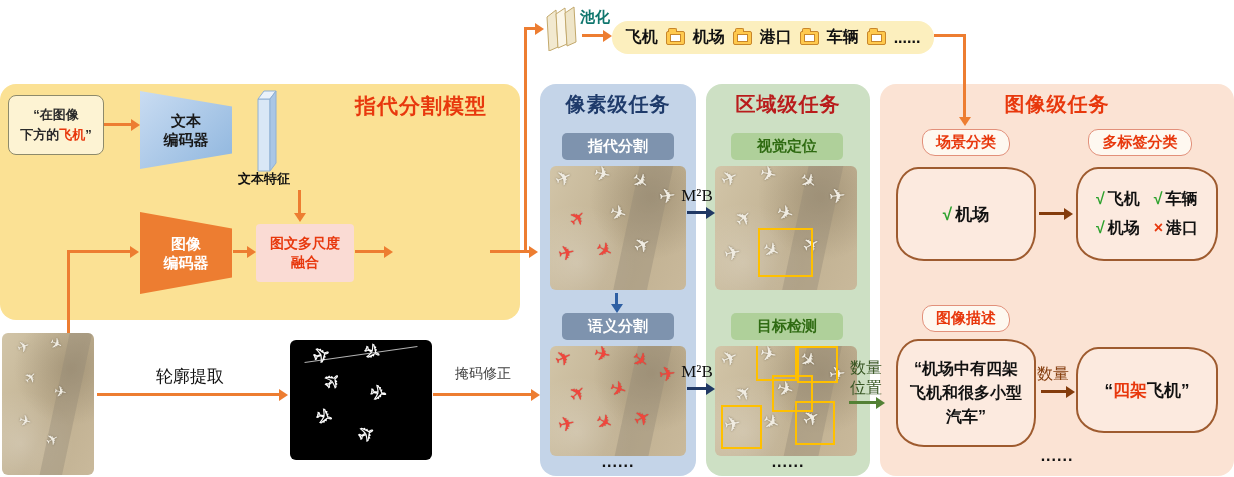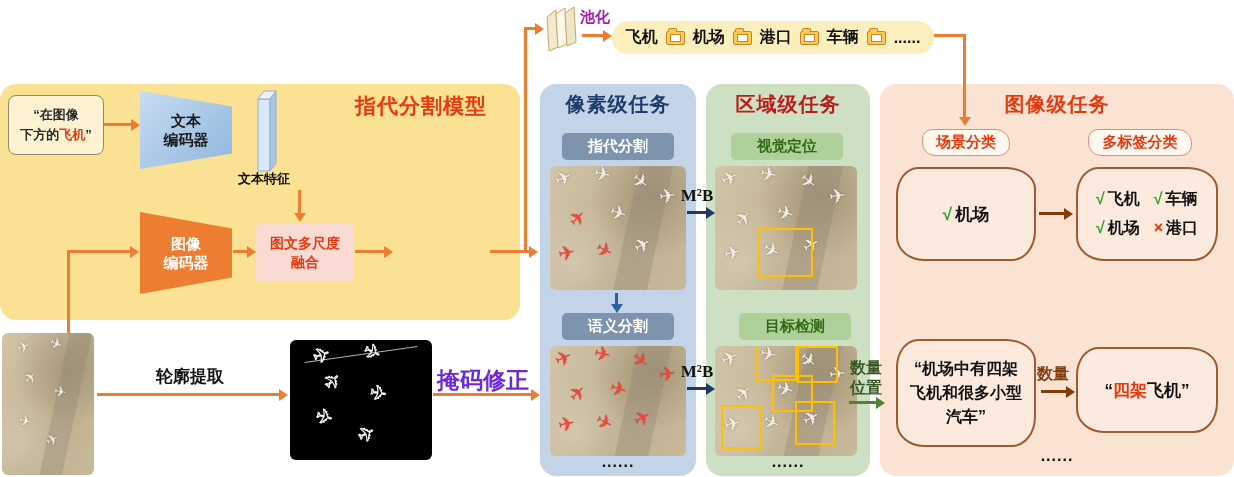--- a/index.html
+++ b/index.html
@@ -21,21 +21,21 @@
 
   
   .arr,.seg{position:absolute;background:var(--c);z-index:5;}
   .arr.h,.seg.h{height:3px;}
   .arr.v,.seg.v{width:3px;}
   .arr.h::after{content:"";position:absolute;right:-8px;top:50%;transform:translateY(-50%);
     border-left:9px solid var(--c);border-top:6px solid transparent;border-bottom:6px solid transparent;}
   .arr.v::after{content:"";position:absolute;bottom:-8px;left:50%;transform:translateX(-50%);
     border-top:9px solid var(--c);border-left:6px solid transparent;border-right:6px solid transparent;}
 
-  .edge-label{position:absolute;font-weight:bold;text-align:center;z-index:6;}
+  .edge-label{position:absolute;font-weight:normal;text-align:center;z-index:6;}
 
   
   .note{position:absolute;left:8px;top:95px;width:96px;height:60px;box-sizing:border-box;
         background:#FDF3D3;border:1.5px solid #8D8A6B;border-radius:8px;
         display:flex;flex-direction:column;justify-content:center;align-items:center;
         font-size:13px;font-weight:bold;color:#2b2b2b;line-height:1.55;}
   .note .hl{color:#E8380D;}
   .trap{position:absolute;display:flex;flex-direction:column;justify-content:center;align-items:center;
         font-weight:bold;font-size:15px;line-height:1.3;text-align:center;}
   #trap-text{left:140px;top:91px;width:92px;height:78px;color:#1a1a1a;
@@ -47,21 +47,21 @@
         clip-path:polygon(0 22%,100% 0,100% 100%,0 78%);}
   #bar-feat{position:absolute;left:253px;top:88px;}
   #lbl-feat{position:absolute;left:218px;top:170px;width:92px;text-align:center;
         font-weight:bold;font-size:13px;color:#111;}
   #fusion{position:absolute;left:256px;top:224px;width:98px;height:58px;background:#FADBD4;
         border-radius:4px;color:#E8380D;font-weight:bold;font-size:14px;line-height:1.35;
         display:flex;flex-direction:column;justify-content:center;align-items:center;text-align:center;}
 
   
   #pool-icon{position:absolute;left:543px;top:5px;}
-  #pool-label{position:absolute;left:580px;top:8px;width:34px;color:#a21caf;font-weight:bold;font-size:15px;}
+  #pool-label{position:absolute;left:580px;top:8px;width:34px;color:#0f766e;font-weight:bold;font-size:15px;}
   #vocab{position:absolute;left:612px;top:21px;width:322px;height:33px;background:#FCEFBE;
         border-radius:16px;display:flex;align-items:center;justify-content:center;gap:5px;
         font-weight:bold;font-size:16px;color:#111;}
   .folder{display:inline-block;width:17px;height:12px;background:#FFC94D;border:1px solid #C8862A;
         border-radius:2px;position:relative;margin:0 3px;}
   .folder::before{content:"";position:absolute;top:-4px;left:1px;width:7px;height:3px;background:#FFC94D;
         border:1px solid #C8862A;border-bottom:none;border-radius:2px 2px 0 0;}
   .folder::after{content:"";position:absolute;top:2px;left:3px;right:3px;bottom:2px;background:#fff;
         border:0.5px solid #C8862A;}
 
@@ -189,21 +189,21 @@
   <div class="sat sat-dark" style="left:290px;top:340px;width:142px;height:120px;">
       <span class="plane p-o" style="left: 16%; top: 4%; transform: rotate(-20deg);">✈</span>
       <span class="plane p-o" style="left: 52%; top: 2%; transform: rotate(25deg);">✈</span>
       <span class="plane p-o" style="left: 24%; top: 26%; transform: rotate(-45deg);">✈</span>
       <span class="plane p-o" style="left: 56%; top: 36%; transform: rotate(10deg);">✈</span>
       <span class="plane p-o" style="left: 18%; top: 56%; transform: rotate(15deg);">✈</span>
       <span class="plane p-o" style="left: 48%; top: 70%; transform: rotate(-28deg);">✈</span>
     </div>
 
   <div class="edge-label" style="left:128px;top:365px;width:124px;font-size:17px;color:#111;">轮廓提取</div>
-  <div class="edge-label" style="left:434px;top:365px;width:98px;font-size:23px;color:#6d28d9;">掩码修正</div>
+  <div class="edge-label" style="left:434px;top:365px;width:98px;font-size:14px;color:#404040;">掩码修正</div>
 
   <div class="tasklabel tl-blue" style="left:562px;top:133px;">指代分割</div>
   <div class="sat sat-photo" style="left:550px;top:166px;width:136px;height:124px;">
       <span class="plane p-w" style="left: 4%; top: 2%; transform: rotate(-25deg);">✈</span>
       <span class="plane p-w" style="left: 32%; top: -2%; transform: rotate(12deg);">✈</span>
       <span class="plane p-w" style="left: 60%; top: 4%; transform: rotate(40deg);">✈</span>
       <span class="plane p-w" style="left: 80%; top: 16%; transform: rotate(-8deg);">✈</span>
       <span class="plane p-r" style="left: 14%; top: 34%; transform: rotate(-45deg);">✈</span>
       <span class="plane p-w" style="left: 44%; top: 30%; transform: rotate(18deg);">✈</span>
       <span class="plane p-r" style="left: 6%; top: 62%; transform: rotate(-12deg);">✈</span>
@@ -232,21 +232,21 @@
       <span class="plane p-w" style="left: 32%; top: -2%; transform: rotate(12deg);">✈</span>
       <span class="plane p-w" style="left: 60%; top: 4%; transform: rotate(40deg);">✈</span>
       <span class="plane p-w" style="left: 80%; top: 16%; transform: rotate(-8deg);">✈</span>
       <span class="plane p-w" style="left: 14%; top: 34%; transform: rotate(-45deg);">✈</span>
       <span class="plane p-w" style="left: 44%; top: 30%; transform: rotate(18deg);">✈</span>
       <span class="plane p-w" style="left: 6%; top: 62%; transform: rotate(-12deg);">✈</span>
       <span class="plane p-w" style="left: 34%; top: 60%; transform: rotate(28deg);">✈</span>
       <span class="plane p-w" style="left: 62%; top: 56%; transform: rotate(-30deg);">✈</span>
     </div>
 
-  <div class="tasklabel tl-green" style="left:731px;top:313px;margin-left:8px;">目标检测</div>
+  <div class="tasklabel tl-green" style="left:731px;top:313px;">目标检测</div>
   <div class="sat sat-photo" style="left:715px;top:346px;width:142px;height:110px;">
     <i class="ybox" style="left:29%;top:-4%;width:26%;height:32%;"></i>
     <i class="ybox" style="left:58%;top:0%;width:26%;height:30%;"></i>
     <i class="ybox" style="left:40%;top:26%;width:26%;height:30%;"></i>
     <i class="ybox" style="left:4%;top:54%;width:26%;height:36%;"></i>
     <i class="ybox" style="left:56%;top:50%;width:26%;height:36%;"></i>
   <span class="plane p-w" style="left: 4%; top: 2%; transform: rotate(-25deg);">✈</span>
       <span class="plane p-w" style="left: 32%; top: -2%; transform: rotate(12deg);">✈</span>
       <span class="plane p-w" style="left: 60%; top: 4%; transform: rotate(40deg);">✈</span>
       <span class="plane p-w" style="left: 80%; top: 16%; transform: rotate(-8deg);">✈</span>
@@ -267,20 +267,21 @@
 
   <div class="sketch" style="left:1076px;top:167px;width:142px;height:94px;">
     <div class="ml-grid">
       <span><span class="mk-ok">√</span><span>飞机</span></span>
       <span><span class="mk-ok">√</span><span>车辆</span></span>
       <span><span class="mk-ok">√</span><span>机场</span></span>
       <span><span class="mk-no">×</span><span>港口</span></span>
     </div>
   </div>
 
+  <div class="chip" style="left:922px;top:305px;width:88px;">图像描述</div>
 
   <div class="sketch" style="left:896px;top:339px;width:140px;height:108px;">
     <div class="cap-text">“机场中有四架飞机和很多小型汽车”</div>
   </div>
 
   <div class="sketch" style="left:1076px;top:347px;width:142px;height:86px;">
     <span class="count-text"><span>“</span><span class="hl">四架</span><span>飞机”</span></span>
   </div>
 
   <div class="dots" style="left:880px;top:447px;width:354px;">......</div>

